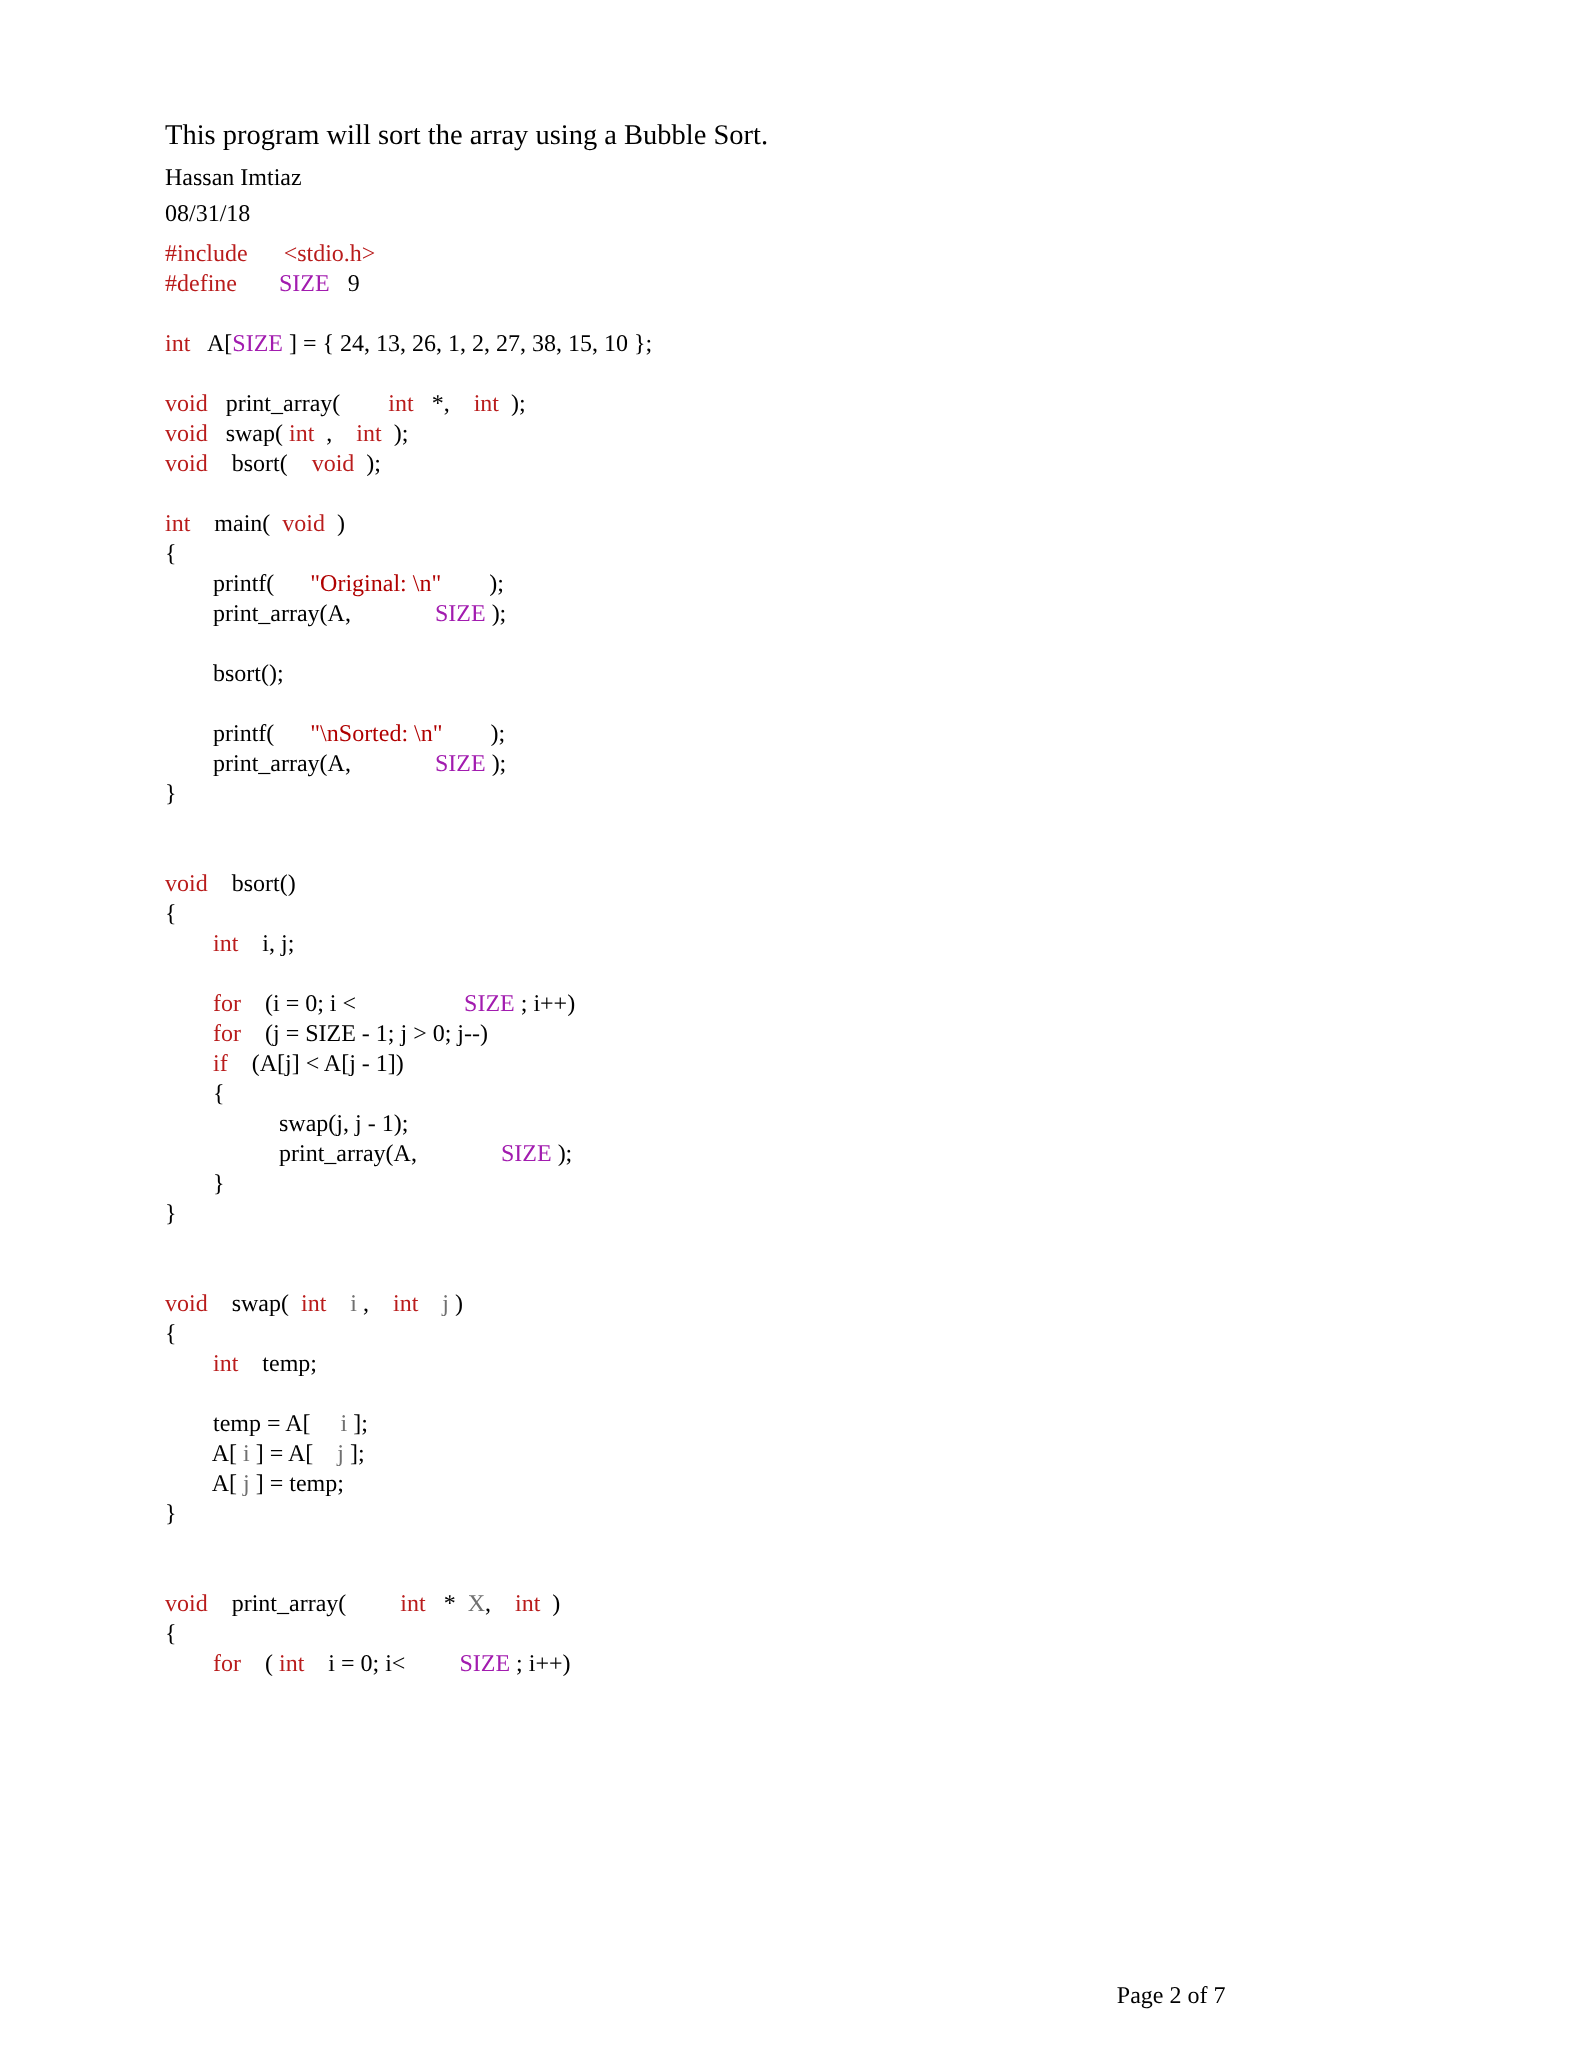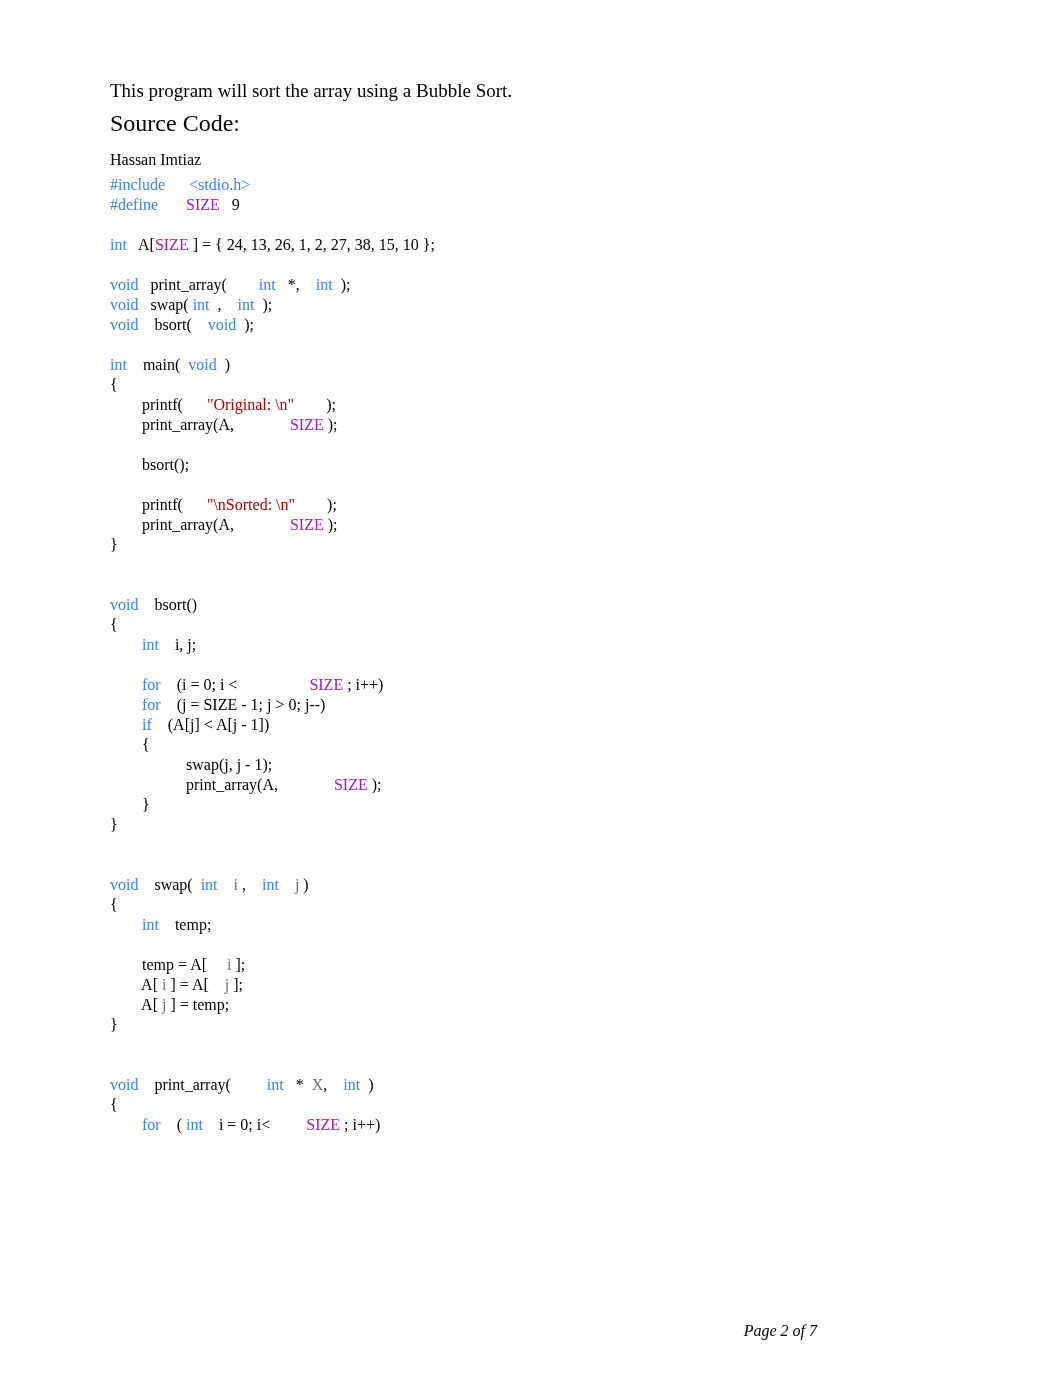--- a/index.html
+++ b/index.html
@@ -30,41 +30,40 @@
     margin-bottom: 6px;
   }
   .meta-line.sp { margin-bottom: 8px; }
   .code {
     font-family: "Times New Roman", Times, serif;
     font-size: 16px;
     line-height: 1.25;
     white-space: pre;
     margin-top: 4px;
   }
-  .kw   { color: #3b82f6; }      
+  .kw   { color: #b91c1c; }      
   .def  { color: #a21caf; }      
   .str  { color: #b00000; }      
   .param{ color: #707070; }      
   .footer {
     position: absolute;
     bottom: 36px;
     right: 110px;
     font-size: 16px;
-    font-style: italic;
   }
 </style>
 </head>
 <body>
 
 <div class="page">
 
   <div class="h-line">This program will sort the array using a Bubble Sort.</div>
-  <div class="h-title">Source Code:</div>
 
   <div class="meta-line">Hassan Imtiaz</div>
+  <div class="meta-line sp">08/31/18</div>
 
   <div class="code"><span class="kw">#include</span>      <span class="kw">&lt;stdio.h&gt;</span>
 <span class="kw">#define</span>       <span class="def">SIZE</span>   <span>9</span>
 
 <span class="kw">int</span><span>   A[</span><span class="def">SIZE</span><span> ] = { 24, 13, 26, 1, 2, 27, 38, 15, 10 };</span>
 
 <span class="kw">void</span><span>   print_array(        </span><span class="kw">int</span><span>   *,    </span><span class="kw">int</span><span>  );</span>
 <span class="kw">void</span><span>   swap( </span><span class="kw">int</span><span>  ,    </span><span class="kw">int</span><span>  );</span>
 <span class="kw">void</span><span>    bsort(    </span><span class="kw">void</span><span>  );</span>
 

